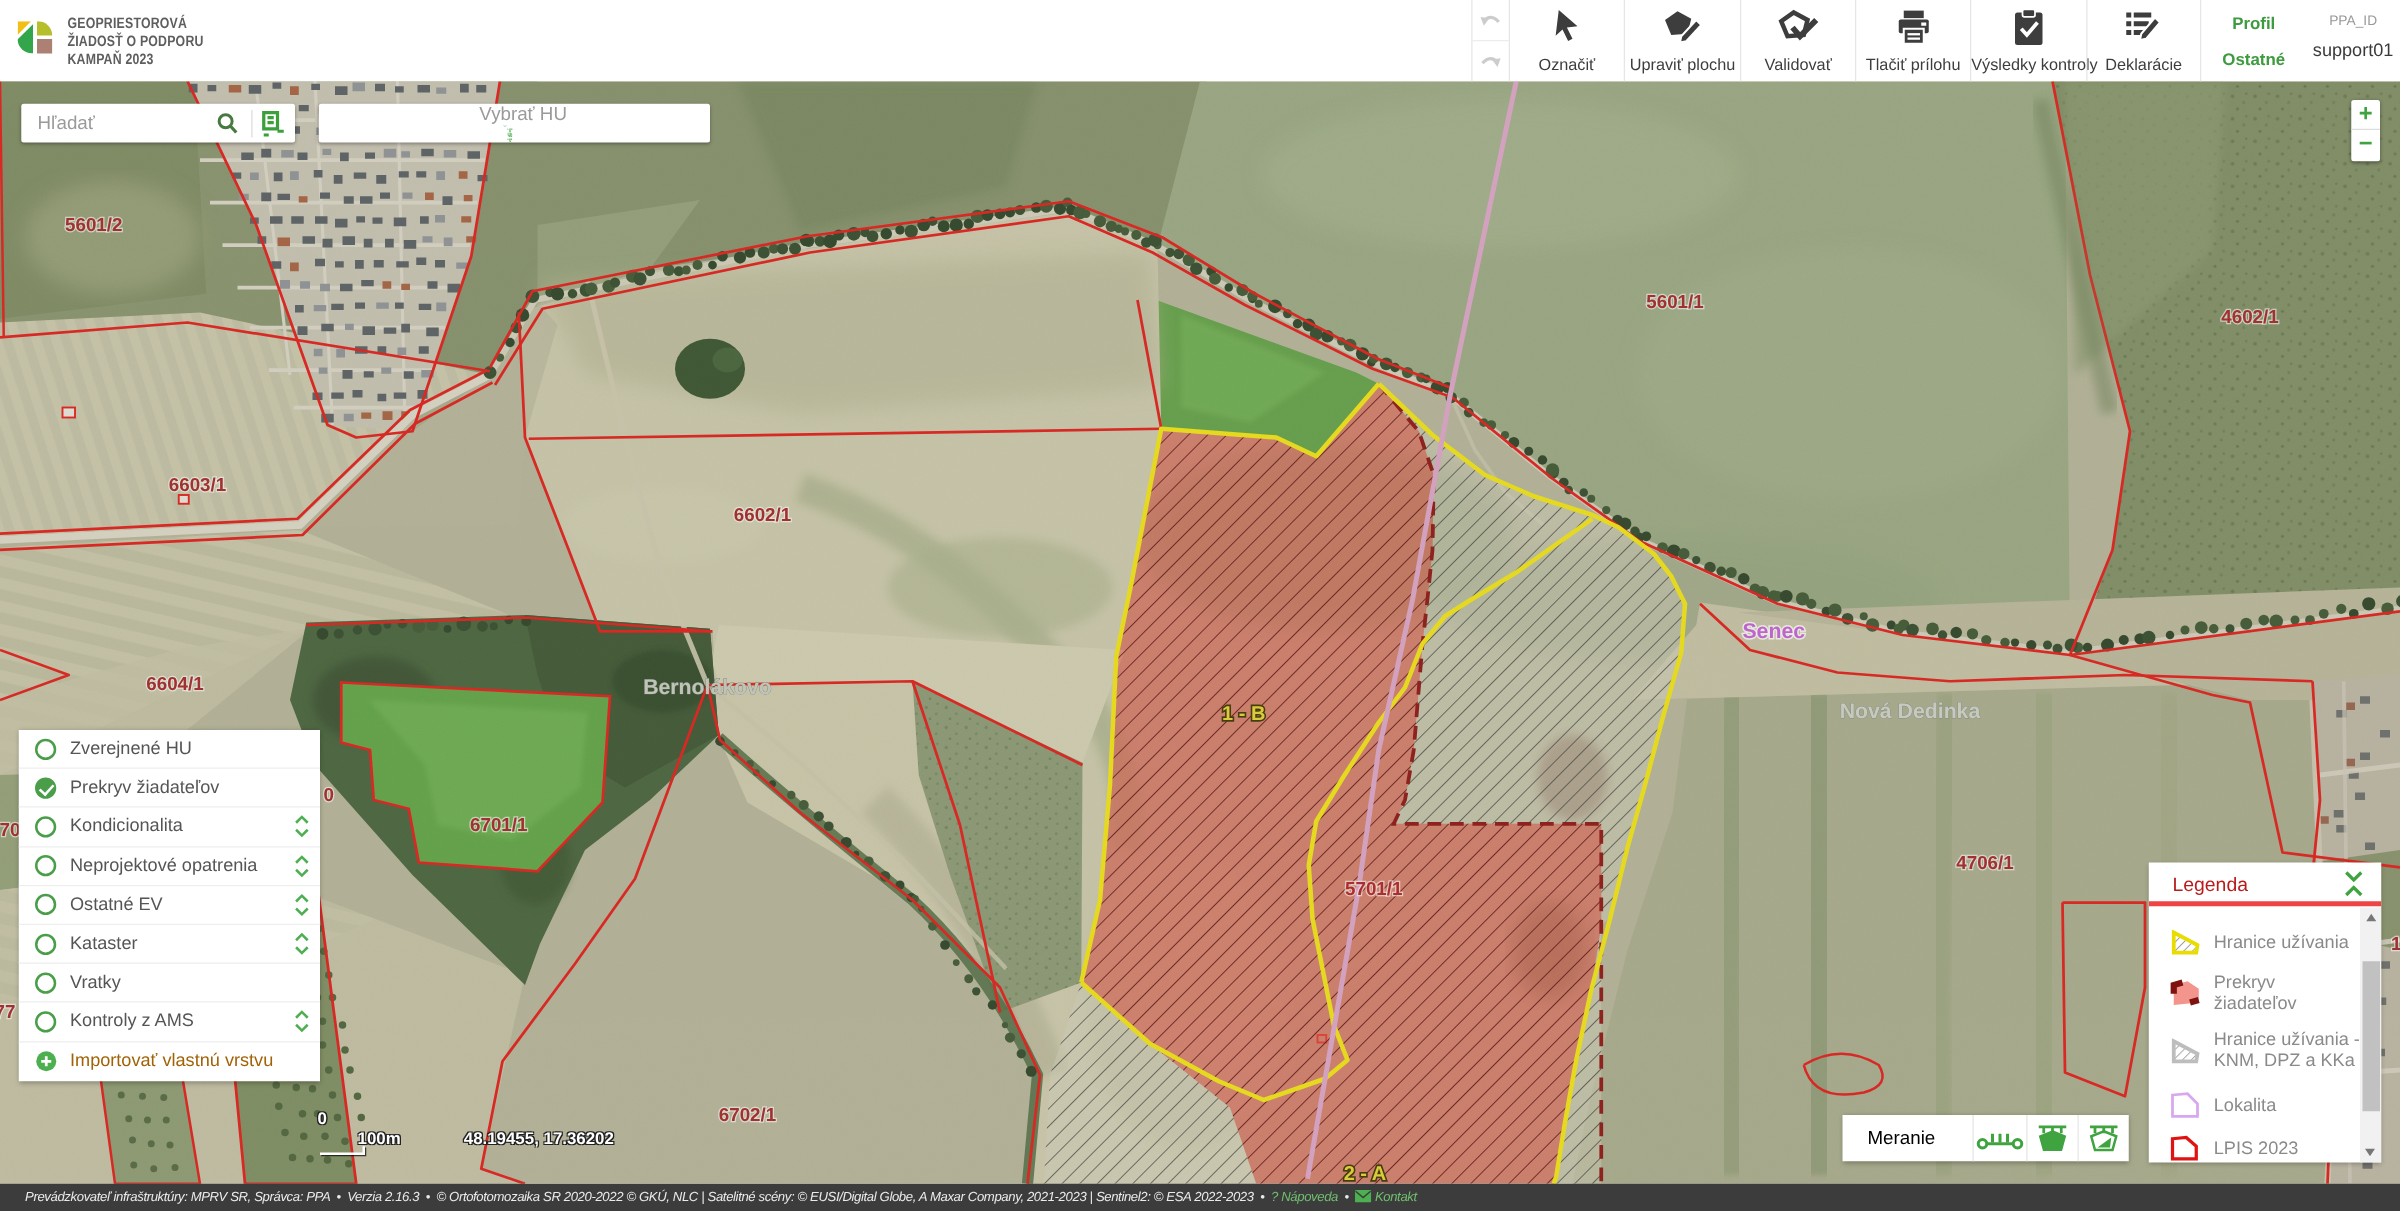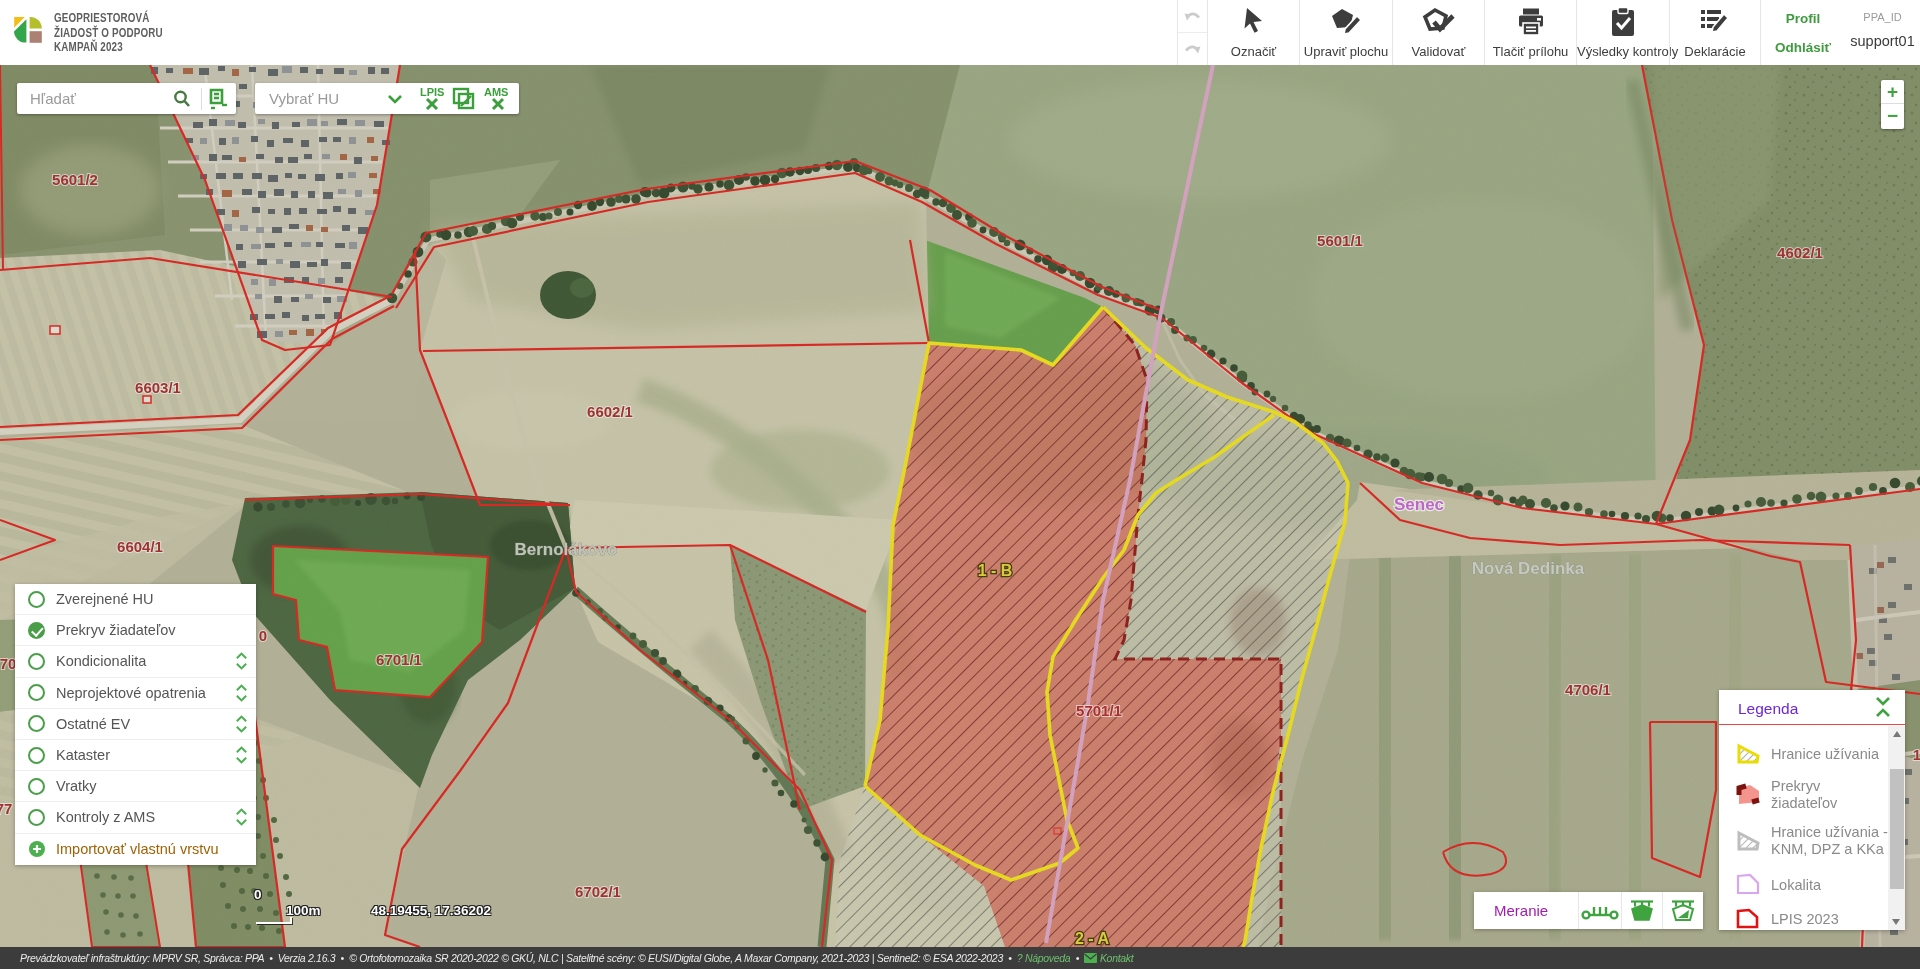--- a/index.html
+++ b/index.html
@@ -16,40 +16,40 @@
 .tbtn { border-left:1px solid #e6e6e6; height:65px; text-align:center; color:#3d3d3d; font-size:12.5px; position:relative; }
 .tbtn .ic { position:absolute; top:7px; left:0; right:0; height:30px; }
 .tbtn .lb { position:absolute; top:44px; left:0; right:0; white-space:nowrap; font-size:13px; }
 #undoredo { border-left:1px solid #e6e6e6; width:30px; display:flex; flex-direction:column; }
 #undoredo div { flex:1; display:flex; align-items:center; justify-content:center; }
 #undoredo div:first-child { border-bottom:1px solid #ececec; }
 .greenlink { color:#3f9b3f; font-weight:bold; font-size:13.5px; }
 #searchbox { position:absolute; left:17px; top:83px; width:219px; height:31px; background:#fff; border-radius:2px;
   box-shadow:0 1px 3px rgba(0,0,0,0.35); z-index:5; display:flex; align-items:center; }
 #searchbox .ph { color:#9a9a9a; font-size:15px; padding-left:13px; flex:1; }
-#vybrat { position:absolute; left:255px; top:83px; width:264px; height:31px; background:#fff; border-radius:2px;
-  box-shadow:0 1px 3px rgba(0,0,0,0.35); z-index:5; display:flex; align-items:center; }
+#vybrat { position:absolute; left:255px; top:83px; width:313px; height:31px; background:#fff; border-radius:2px;
+  box-shadow:0 1px 3px rgba(0,0,0,0.35); z-index:5; display:flex; align-items:center;flex-direction:column; }
 #vybrat .ph { color:#9a9a9a; font-size:15px; padding-left:14px; flex:1; }
 #layers { left:15px; top:584px; width:241px; }
 #layers .hdr { height:34px; line-height:34px; padding-left:13px; color:#666; font-size:15px; border-bottom:1px solid #e6e6e6; position:relative; }
 #layers .row { height:31.2px; border-bottom:1px solid #eee; display:flex; align-items:center; padding-left:13px; position:relative; color:#555; font-size:14.5px; }
 #layers .row:last-child { border-bottom:none; }
 .radio { width:17px; height:17px; border:2.4px solid #4a9e4a; border-radius:50%; margin-right:11px; flex:none; }
 .radio.checked { background:#4a9e4a; position:relative; }
 .radio.checked::after { content:""; position:absolute; left:4.2px; top:1.2px; width:4.6px; height:8.6px;
   border:solid #fff; border-width:0 2.4px 2.4px 0; transform:rotate(42deg); }
 .updown { position:absolute; right:8px; top:50%; transform:translateY(-50%); width:13px; height:21px; }
 #legend { left:1719px; top:690px; width:186px; height:240px; overflow:hidden; }
-#legend .hdr { height:35px; line-height:37px; padding-left:19px; color:#6d28d9; font-size:15.5px; border-bottom:1px solid #ef4444; position:relative; }
+#legend .hdr { height:35px; line-height:37px; padding-left:19px; color:#b91c1c; font-size:15.5px; border-bottom:4px solid #ef4444; position:relative; }
 #legend .it { position:absolute; display:flex; align-items:center; color:#8a8a8a; font-size:14.5px; line-height:17px; left:17px; }
 #legend .it svg { margin-right:9px; flex:none; }
 #scrollbar { position:absolute; right:0; top:36px; width:17px; bottom:0; background:#f1f1f1; }
 #scrollbar .thumb { position:absolute; left:1.5px; top:43px; width:14px; height:120px; background:#c1c1c1; }
 #meranie { left:1474px; top:892px; width:229px; height:37px; display:flex; align-items:center; }
-#meranie .lb { color:#a21caf; font-size:15px; padding-left:20px; flex:1; }
+#meranie .lb { color:#000000; font-size:15px; padding-left:20px; flex:1; }
 #zoomctl { position:absolute; left:1881px; top:80px; width:23px; height:49px; background:#fff; border-radius:2px;
   box-shadow:0 1px 3px rgba(0,0,0,0.4); z-index:5; }
 #zoomctl div { height:24px; display:flex; align-items:center; justify-content:center; color:#3fa33f; font-size:19px; font-weight:bold; }
 #zoomctl div:first-child { border-bottom:1px solid #ddd; }
 .mapw { position:absolute; z-index:4; color:#fff; font-weight:bold; font-size:13.5px;
   text-shadow:-1px -1px 0 #222,1px -1px 0 #222,-1px 1px 0 #222,1px 1px 0 #222; }
 #scaleline { position:absolute; left:256px; top:917px; width:36px; height:7px; border-bottom:2px solid #fff; border-right:2px solid #fff; z-index:4;
   box-shadow:1px 1px 0 rgba(0,0,0,0.7); }
 </style></head>
 <body>
@@ -826,21 +826,21 @@
                 <rect x="8" y="10" width="12" height="4"></rect>
                 <rect x="2" y="17" width="4" height="4"></rect>
                 <rect x="8" y="17" width="8" height="4"></rect>
               </g>
               <path d="M25,7 L29,11 L18,24 L13,25 L14,20 Z" fill="#3d3d3d" stroke="#ffffff" stroke-width="1.6"></path>
             </svg></div>
           <div class="lb">Deklarácie</div>
         </div>
     <div class="tbtn" style="width:85px; border-left:1px solid #e6e6e6;">
       <div class="greenlink" style="position:absolute; top:11px; left:0; right:0;">Profil</div>
-      <div class="greenlink" style="position:absolute; top:40px; left:0; right:0;">Odhlásiť</div>
+      <div class="greenlink" style="position:absolute; top:40px; left:0; right:0;">Ostatné</div>
     </div>
     <div style="width:75px; position:relative; text-align:center;">
       <div style="color:#9a9a9a; font-size:11px; position:absolute; top:11px; left:0; right:0;">PPA_ID</div>
       <div style="color:#3a3a3a; font-size:14.5px; position:absolute; top:33px; left:0; right:0;">support01</div>
     </div>
   </div>
 </div>
 
 <div id="searchbox">
   <span class="ph">Hľadať</span>

